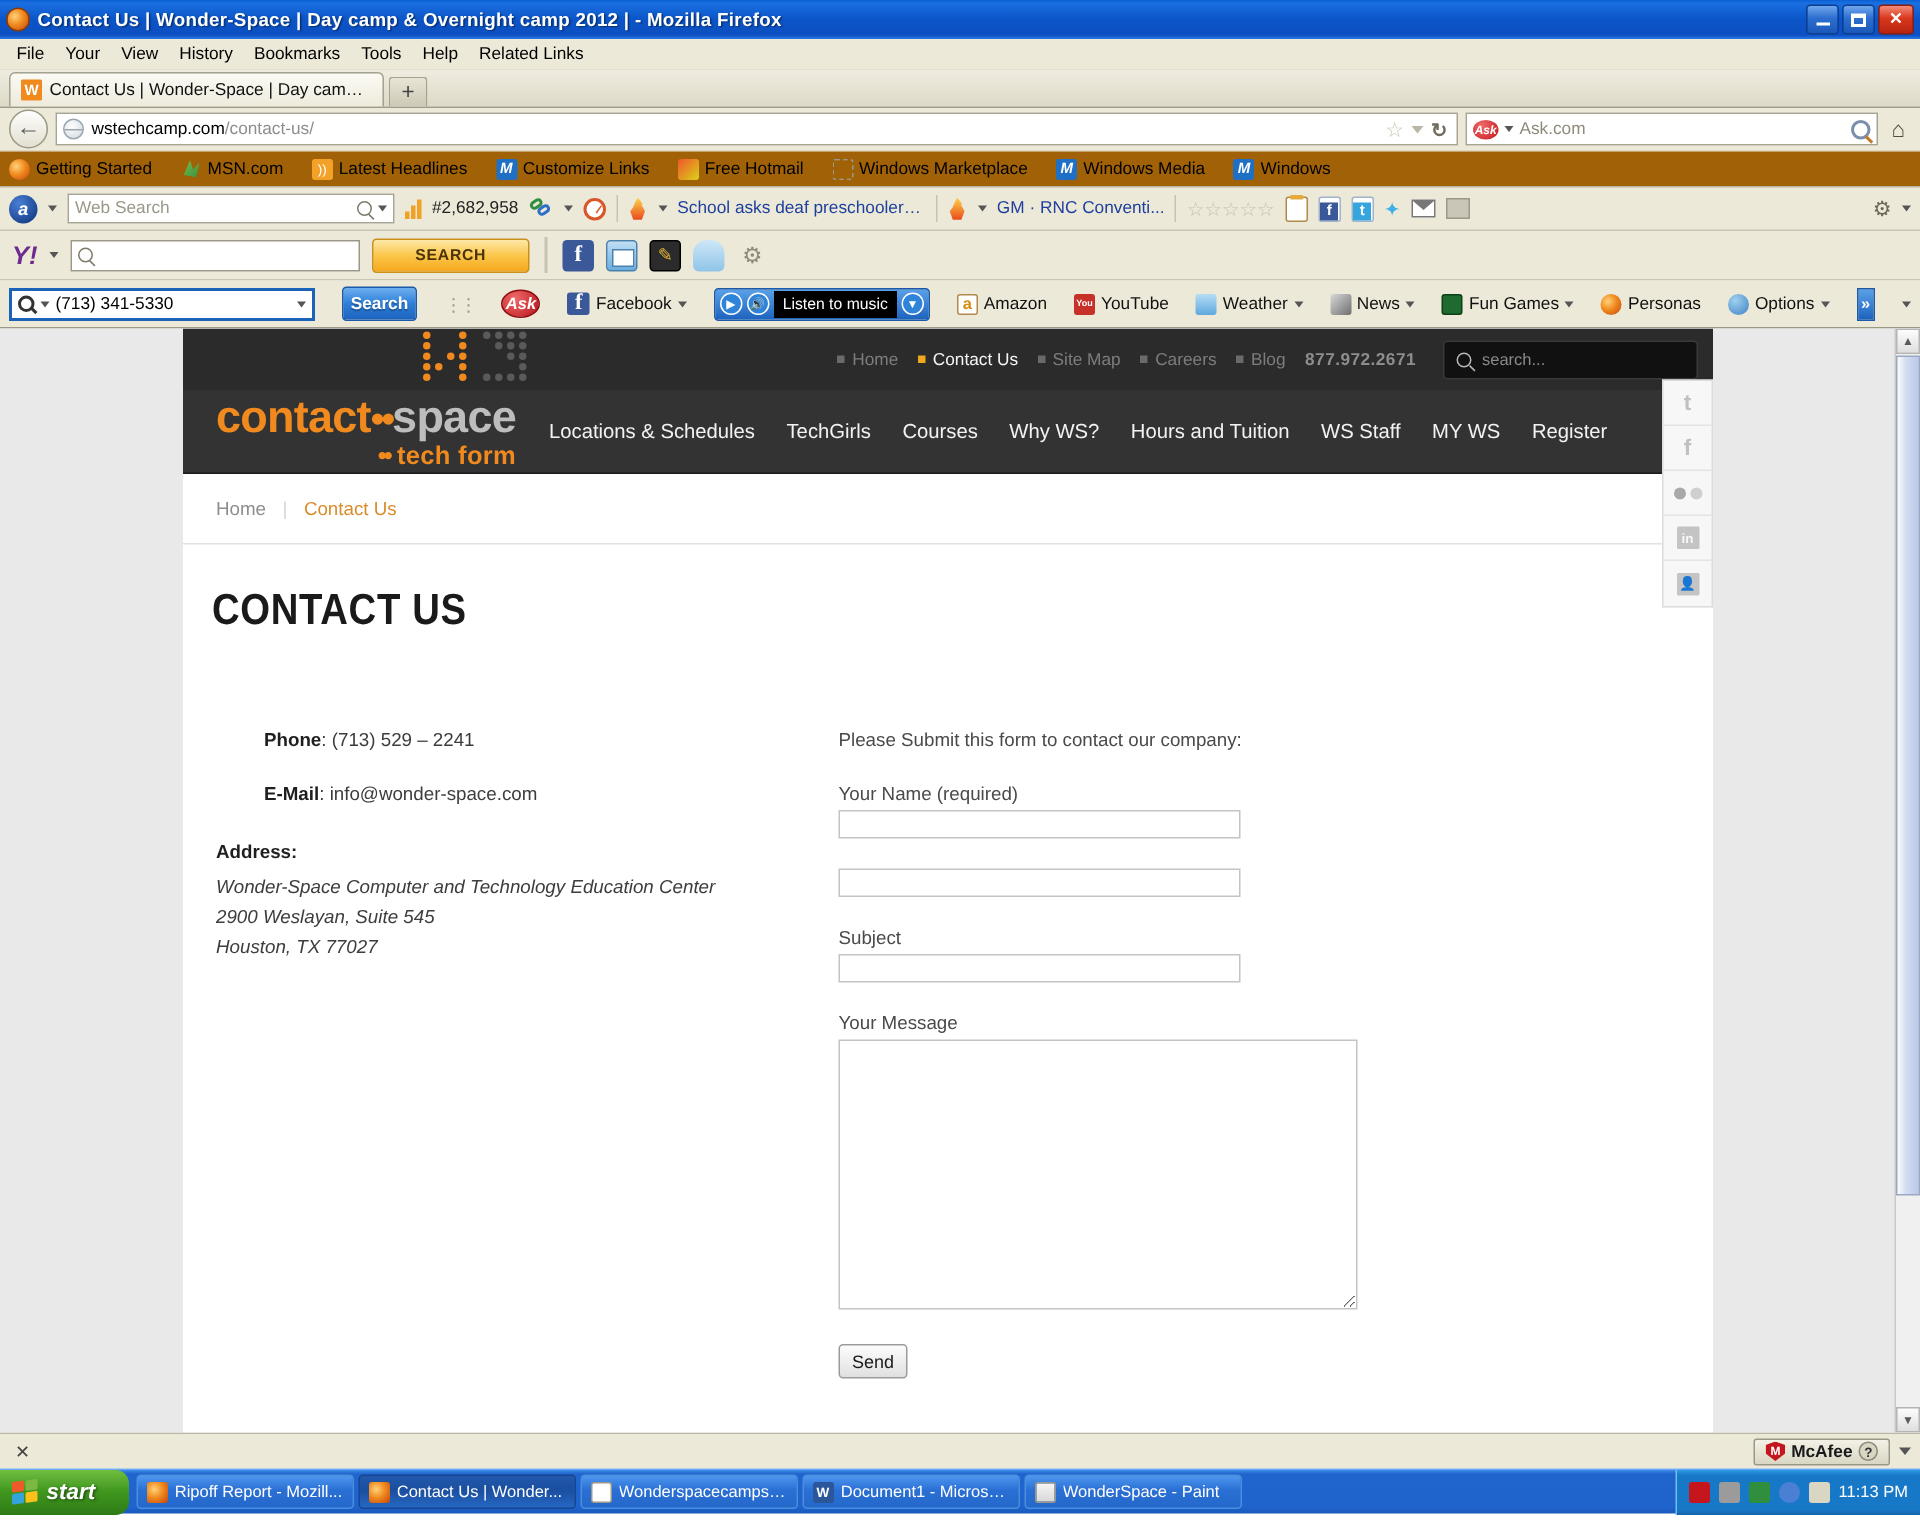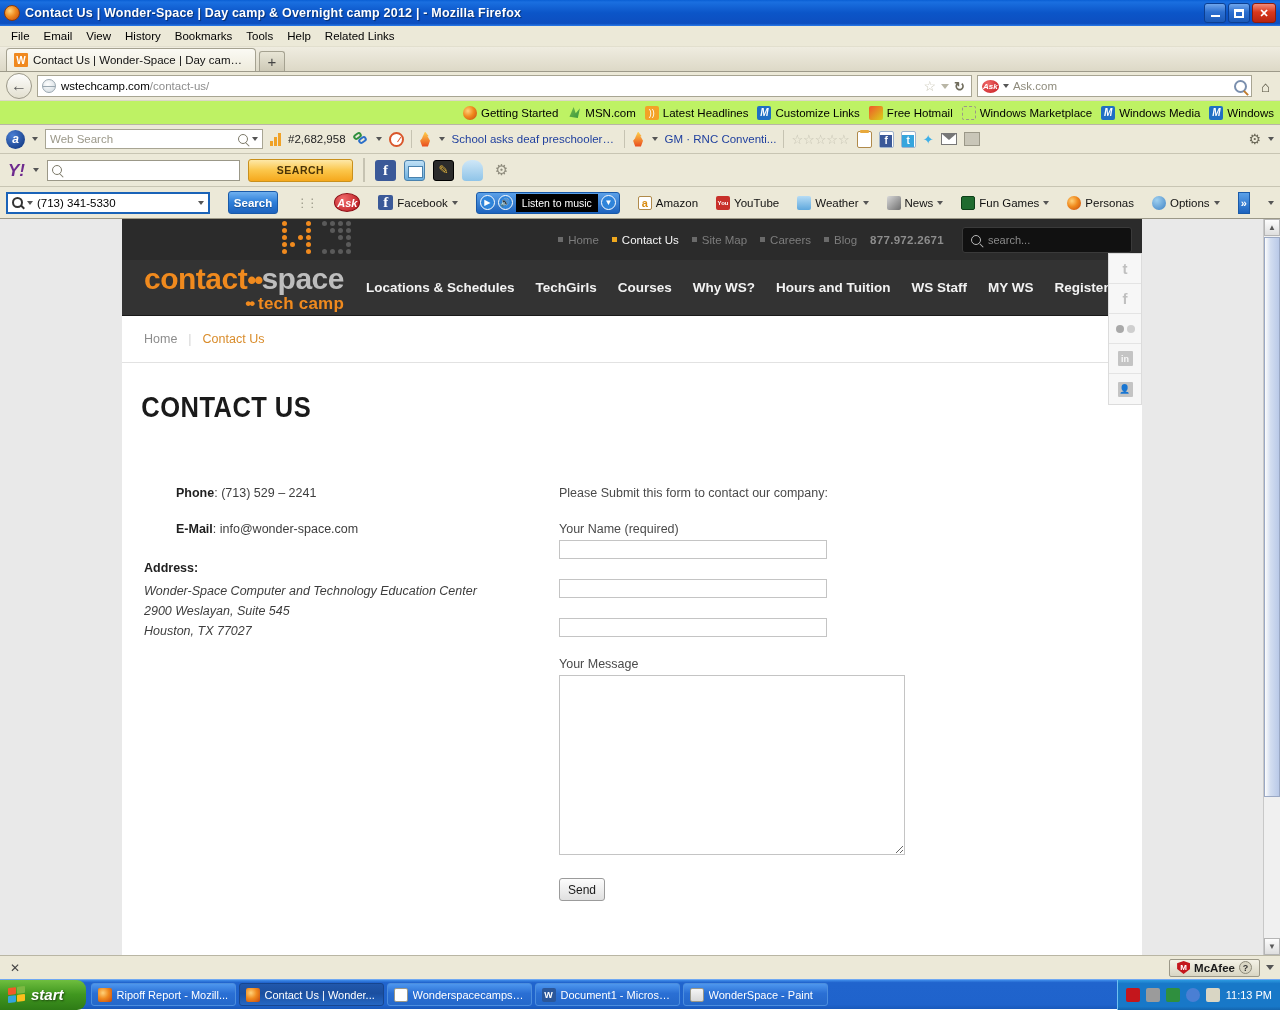--- a/index.html
+++ b/index.html
@@ -111,24 +111,23 @@
   .sb-ph{ color:#8e8b7c; font-size:11.5px; }
   .magnify{
     margin-left:auto;width:13px;height:13px;border:2px solid #7a8fae;border-radius:50%;
     position:relative; flex:0 0 auto;
   }
   .magnify:after{content:"";position:absolute;right:-4px;bottom:-3px;width:6px;border-top:2px solid #c07a2a;transform:rotate(45deg);}
   .homebtn{ color:#53503f; font-size:15px; line-height:1; padding:0 4px; }
 
   
   .bookmarks{
-    height:24px; background:#bef264; display:flex; align-items:center;
-    padding:0 6px; gap:9px; font-size:11.5px; color:#000;
+    height:24px; background:#a16207; display:flex; align-items:center;
+    padding:0 6px; gap:19px; font-size:11.5px; color:#000;
     border-bottom:1px solid #b9b6a4;
-    justify-content:flex-end;
   }
   .bm{ display:flex; align-items:center; gap:4px; white-space:nowrap; }
   .ic{ width:14px;height:14px;flex:0 0 auto;border-radius:2px; }
   .ic-ff{ border-radius:50%; background:radial-gradient(circle at 35% 35%,#ffd27a 0%,#f08a1e 45%,#c1440e 100%); }
   .ic-msn{ background:linear-gradient(135deg,#7ec24a,#2f8f3e); clip-path:polygon(15% 80%,45% 10%,60% 55%,90% 20%,75% 90%); }
   .ic-rss{ background:#f3a227; color:#fff; font-size:9px; display:flex;align-items:center;justify-content:center;}
   .ic-m{ background:#1f6fc4; color:#fff; font-weight:bold; font-size:10px; font-style:italic;
     display:flex;align-items:center;justify-content:center; }
   .ic-hot{ background:linear-gradient(135deg,#f0562a,#d9d219); }
   .ic-dash{ border:1px dashed #9b9888; background:transparent; }
@@ -297,21 +296,21 @@
     border-bottom:1px solid #1a1a1a; padding-left:22px;
   }
   .brand{ line-height:1; }
   .brand .l1{ font-size:30px; font-weight:bold; letter-spacing:-.5px; }
   .brand .l1 .w{ color:#f08a1e; }
   .brand .l1 .dd{ color:#f08a1e; font-size:26px; letter-spacing:-2px; }
   .brand .l1 .s{ color:#bdbdbd; }
   .brand .l2{ font-size:17px; font-weight:bold; color:#f08a1e; text-align:right; margin-top:1px; letter-spacing:.2px;}
   .brand .l2 .dd{ letter-spacing:-2px; }
   .mainnav{ display:flex; align-items:center; gap:21px; margin-left:22px; }
-  .mainnav a{ color:#f2f2f2; font-size:13.5px; font-weight:bold; white-space:nowrap; text-decoration:none; }
+  .mainnav a{ color:#f2f2f2; font-size:13.5px; font-weight:normal; white-space:nowrap; text-decoration:none; }
 
   .breadcrumb{
     height:47px; display:flex; align-items:center; padding-left:22px;
     gap:11px; border-bottom:1px solid #e2e2e2; font-size:12.5px;
   }
   .bc-home{ color:#8d8d8d; }
   .bc-sep{ color:#d5d5d5; }
   .bc-cur{ color:#d98c2b; }
 
   .page-title{
@@ -448,21 +447,21 @@
       </div>
     <div class="tb-btn max">
         <i></i>
       </div>
     <div class="tb-btn close">✕</div>
   </div>
 </div>
 
 <div class="menubar">
   <span>File</span>
-  <span>Email</span>
+  <span>Your</span>
   <span>View</span>
   <span>History</span>
   <span>Bookmarks</span>
   <span>Tools</span>
   <span>Help</span>
   <span>Related Links</span>
 </div>
 
 <div class="tabstrip">
   <div class="tab">
@@ -720,21 +719,21 @@
         <span class="site-search">
           <span class="ss-mag"></span>
           <span class="ss-ph">search...</span>
         </span>
       </div>
     </div>
 
     <div class="site-nav">
       <div class="brand">
         <div class="l1"><span class="w">contact</span><span class="dd">••</span><span class="s">space</span></div>
-        <div class="l2"><span class="dd">••</span> <span>tech camp</span></div>
+        <div class="l2"><span class="dd">••</span> <span>tech form</span></div>
       </div>
       <div class="mainnav">
         <a>Locations &amp; Schedules</a>
         <a>TechGirls</a>
         <a>Courses</a>
         <a>Why WS?</a>
         <a>Hours and Tuition</a>
         <a>WS Staff</a>
         <a>MY WS</a>
         <a>Register</a>
@@ -768,20 +767,21 @@
       <div class="col-right">
         <div class="form-intro">Please Submit this form to contact our company:</div>
         <div class="fgroup">
           <label class="flabel">Your Name (required)</label>
           <input class="finput" type="text" value="" style="">
         </div>
         <div class="fgroup">
           <input class="finput" type="text" value="" style="">
         </div>
         <div class="fgroup">
+          <label class="flabel">Subject</label>
           <input class="finput" type="text" value="" style="">
         </div>
         <div class="fgroup">
           <label class="flabel">Your Message</label>
           <textarea class="ftext" style=""></textarea>
         </div>
         <div class="sendbtn">Send</div>
       </div>
     </div>
 

